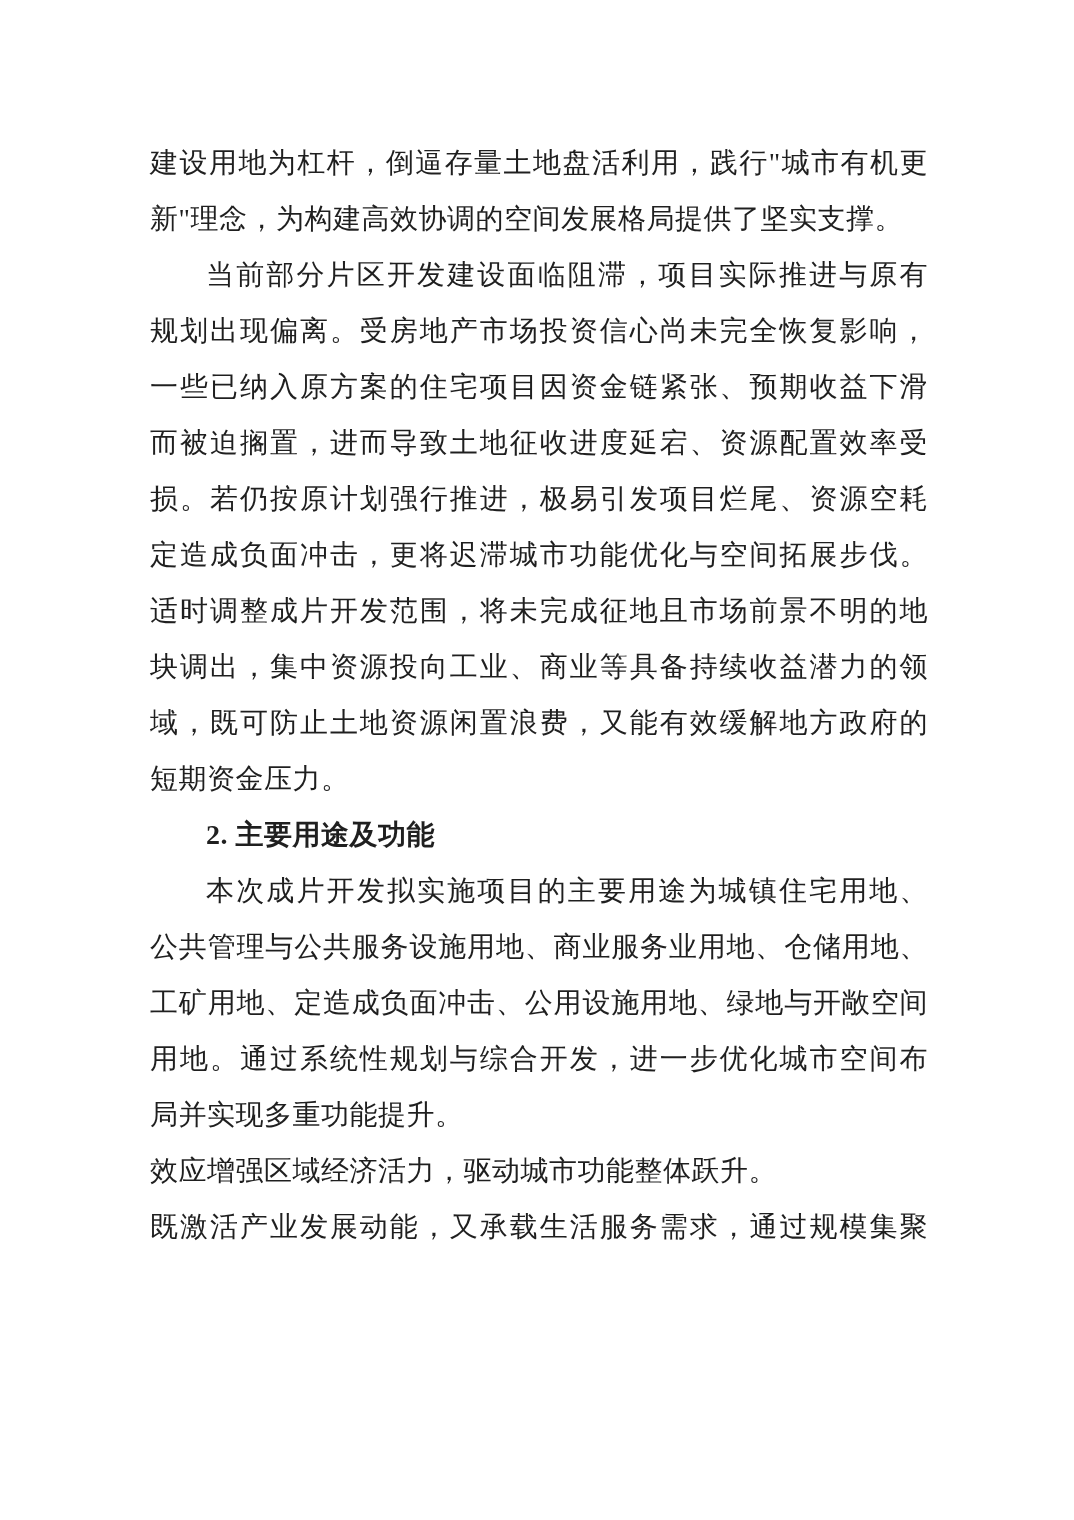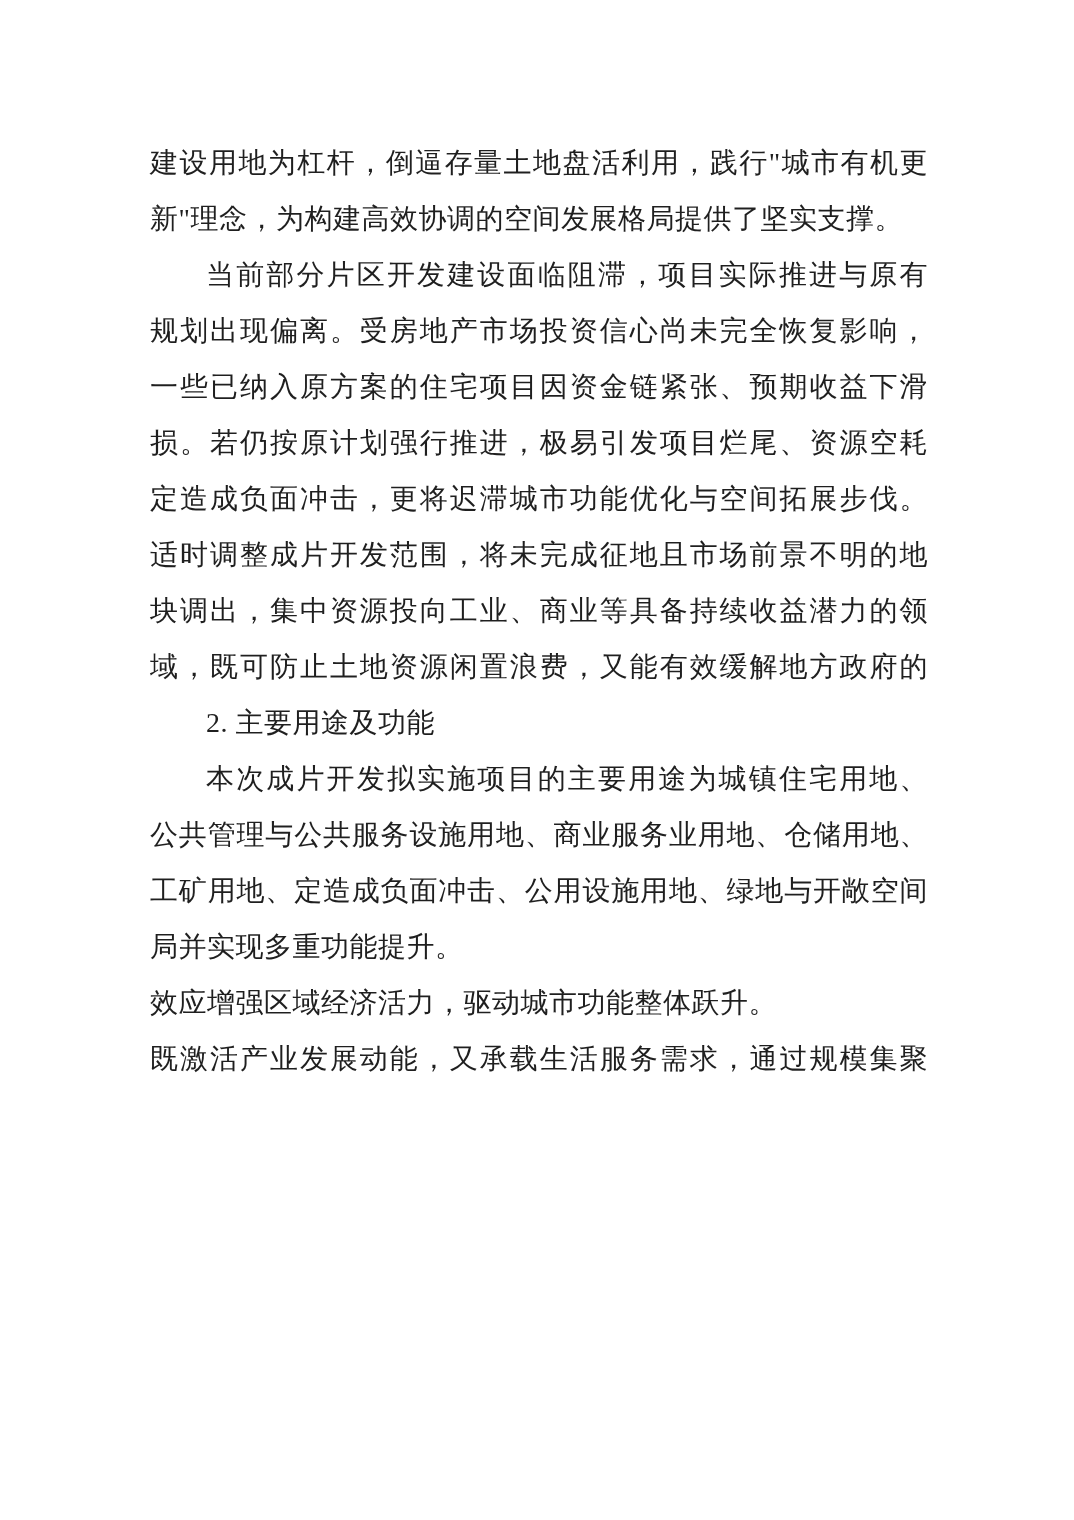--- a/index.html
+++ b/index.html
@@ -33,39 +33,42 @@
     white-space: normal;
   }
   .line.no-justify {
     text-align: left;
     text-align-last: left;
   }
   .line.indent {
     text-indent: 2em;
   }
   .line.heading {
-    font-weight: normal;
+    font-weight: bold;
   }
 </style>
 </head>
 <body>
 
 <div class="page">
   <div class="text-body" id="text-body">
       <div class="line">建设用地为杠杆，倒逼存量土地盘活利用，践行"城市有机更</div>
       <div class="line no-justify">新"理念，为构建高效协调的空间发展格局提供了坚实支撑。</div>
       <div class="line indent">当前部分片区开发建设面临阻滞，项目实际推进与原有</div>
       <div class="line">规划出现偏离。受房地产市场投资信心尚未完全恢复影响，</div>
       <div class="line">一些已纳入原方案的住宅项目因资金链紧张、预期收益下滑</div>
+      <div class="line">而被迫搁置，进而导致土地征收进度延宕、资源配置效率受</div>
       <div class="line">损。若仍按原计划强行推进，极易引发项目烂尾、资源空耗</div>
       <div class="line">定造成负面冲击，更将迟滞城市功能优化与空间拓展步伐。</div>
       <div class="line">适时调整成片开发范围，将未完成征地且市场前景不明的地</div>
       <div class="line">块调出，集中资源投向工业、商业等具备持续收益潜力的领</div>
       <div class="line">域，既可防止土地资源闲置浪费，又能有效缓解地方政府的</div>
+      <div class="line no-justify">短期资金压力。</div>
       <div class="line indent no-justify heading">2. 主要用途及功能</div>
       <div class="line indent">本次成片开发拟实施项目的主要用途为城镇住宅用地、</div>
       <div class="line">公共管理与公共服务设施用地、商业服务业用地、仓储用地、</div>
       <div class="line">工矿用地、定造成负面冲击、公用设施用地、绿地与开敞空间</div>
+      <div class="line">用地。通过系统性规划与综合开发，进一步优化城市空间布</div>
       <div class="line no-justify">局并实现多重功能提升。</div>
       <div class="line no-justify">效应增强区域经济活力，驱动城市功能整体跃升。</div>
       <div class="line">既激活产业发展动能，又承载生活服务需求，通过规模集聚</div>
     </div>
 </div>
 
 </body></html>

